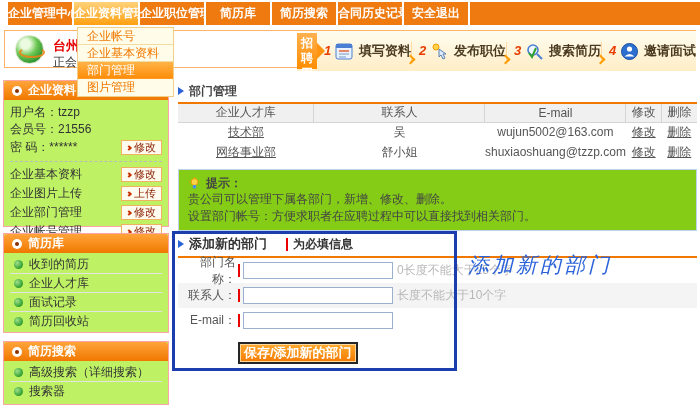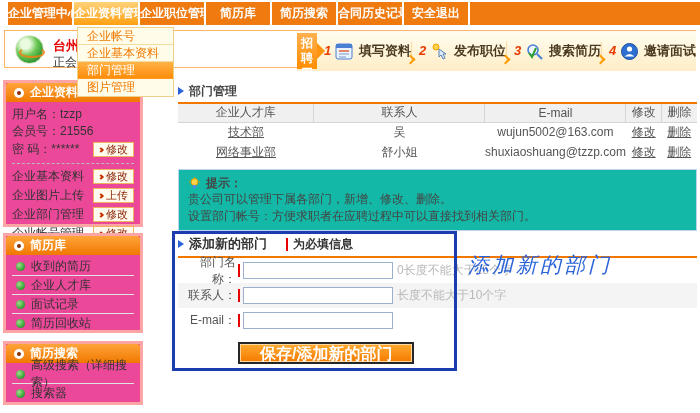--- a/index.html
+++ b/index.html
@@ -44,21 +44,21 @@
   .step .lbl { font-weight:bold; color:#4a3a20; font-size:13px; white-space:nowrap; }
   .sicon { width:19px; height:19px; flex:none; }
   
   .dropdown { position:absolute; top:27px; left:77px; width:97px; z-index:10;
     background:#fffde9; border:1px solid #f0d089; }
   .dd-item { height:17px; line-height:17px; padding-left:9px; color:#f07800; cursor:pointer;
     border-bottom:1px solid #f3dca2; white-space:nowrap; overflow:hidden; }
   .dd-item:last-child { border-bottom:none; }
   .dd-item.active { background:linear-gradient(#ffb347,#ff8d0a); color:#fff; border-bottom-color:#ff9a1e; }
   
-  .sidebox { position:absolute; left:3px; width:140px; border:3px solid #fca5a5; background:#ec4899; }
+  .sidebox { position:absolute; left:3px; width:166px; border:1px solid #fca5a5; background:#bef264; }
   .sb-head { height:19px; display:flex; align-items:center; gap:6px; padding-left:8px;
     background:linear-gradient(#ffa43a,#f07800); color:#fff; font-weight:bold; border-radius:3px 3px 0 0; }
   .sb-dot { width:10px; height:10px; border-radius:50%; background:#fff; position:relative; flex:none; }
   .sb-dot:after { content:""; position:absolute; left:3px; top:3px; width:4px; height:4px; border-radius:50%; background:#8a3000; }
   .sb-body { padding:4px 6px 5px 6px; }
   .info-row { height:17px; line-height:17px; color:#333; display:flex; align-items:center; }
   .dash-sep { border-top:1px dashed #bbb; margin:4px 0 3px 0; }
   .act-row { height:19px; display:flex; align-items:center; color:#333; }
   .act-row .txt { cursor:pointer; }
   .mini-btn { margin-left:auto; height:15px; display:inline-flex; align-items:center; gap:3px;
@@ -74,39 +74,39 @@
   .crumb { display:flex; align-items:center; gap:5px; height:14px; }
   .tri-blue { width:0; height:0; border-left:6px solid #2a62d8; border-top:4px solid transparent; border-bottom:4px solid transparent; }
   .crumb .t { font-weight:bold; color:#444; }
   .oline { height:2px; background:#f07800; margin-top:4px; }
   table.dept { width:100%; border-collapse:collapse; color:#555; }
   table.dept th { background:#f0f0f0; font-weight:normal; height:18px; border-bottom:1px solid #d5d5d5;
     border-left:1px solid #d5d5d5; text-align:center; }
   table.dept th:first-child { border-left:none; }
   table.dept td { height:20px; text-align:center; }
   a.cell-link { color:#555; text-decoration:underline; cursor:pointer; }
-  .tipbox { margin-top:7px; border:1px solid #bdd2ee; background:#14b8a6; padding:5px 9px; color:#444; }
+  .tipbox { margin-top:7px; border:1px solid #bdd2ee; background:#84cc16; padding:5px 9px; color:#444; }
   .tip-title { display:flex; align-items:center; gap:5px; font-weight:bold; height:16px; }
   .tip-line { line-height:17px; }
   
   .formwrap { position:relative; margin-top:5px; }
   .form-head { display:flex; align-items:center; height:16px; gap:5px; }
   .form-head .t { font-weight:bold; color:#333; font-size:13px; }
   .redbar { width:2px; height:13px; background:#e80000; flex:none; }
   .form-head .redbar { margin-left:14px; }
   .form-head .note { font-weight:bold; color:#333; }
   .frow { display:flex; align-items:center; height:25px; }
   .frow.alt { background:#f4f4f4; }
   .frow label { width:58px; text-align:right; color:#555; }
   .frow .redbar { margin:0 3px 0 2px; }
   .frow input { width:150px; height:17px; border:1px solid #9ab0cc; background:#fff; font-size:12px; padding:0 2px; }
   .hint { color:#b8b8b8; margin-left:4px; }
   .btn-row { margin-top:9px; padding-left:60px; height:22px; }
   .save-btn { background:linear-gradient(#ffab30,#f57a00); border:2px solid #262626; color:#fff;
-    font-weight:bold; font-size:16px; height:22px; padding:0 20px; cursor:pointer;
+    font-weight:bold; font-size:13px; height:22px; padding:0 4px; cursor:pointer;
     box-shadow: inset 0 0 0 1px #ffd9a0; font-family:"Liberation Sans",sans-serif; }
   .anno-box { position:absolute; left:-6px; top:-5px; width:285px; height:140px;
     border:3px solid #1b3dae; pointer-events:none; }
   .anno-text { position:absolute; left:290px; top:15px; color:#2a62d8; font-size:21px;
     font-style:italic; letter-spacing:3px; font-family:"DejaVu Serif", serif; white-space:nowrap; }
 </style>
 </head>
 <body>
 
 <div class="topnav">

